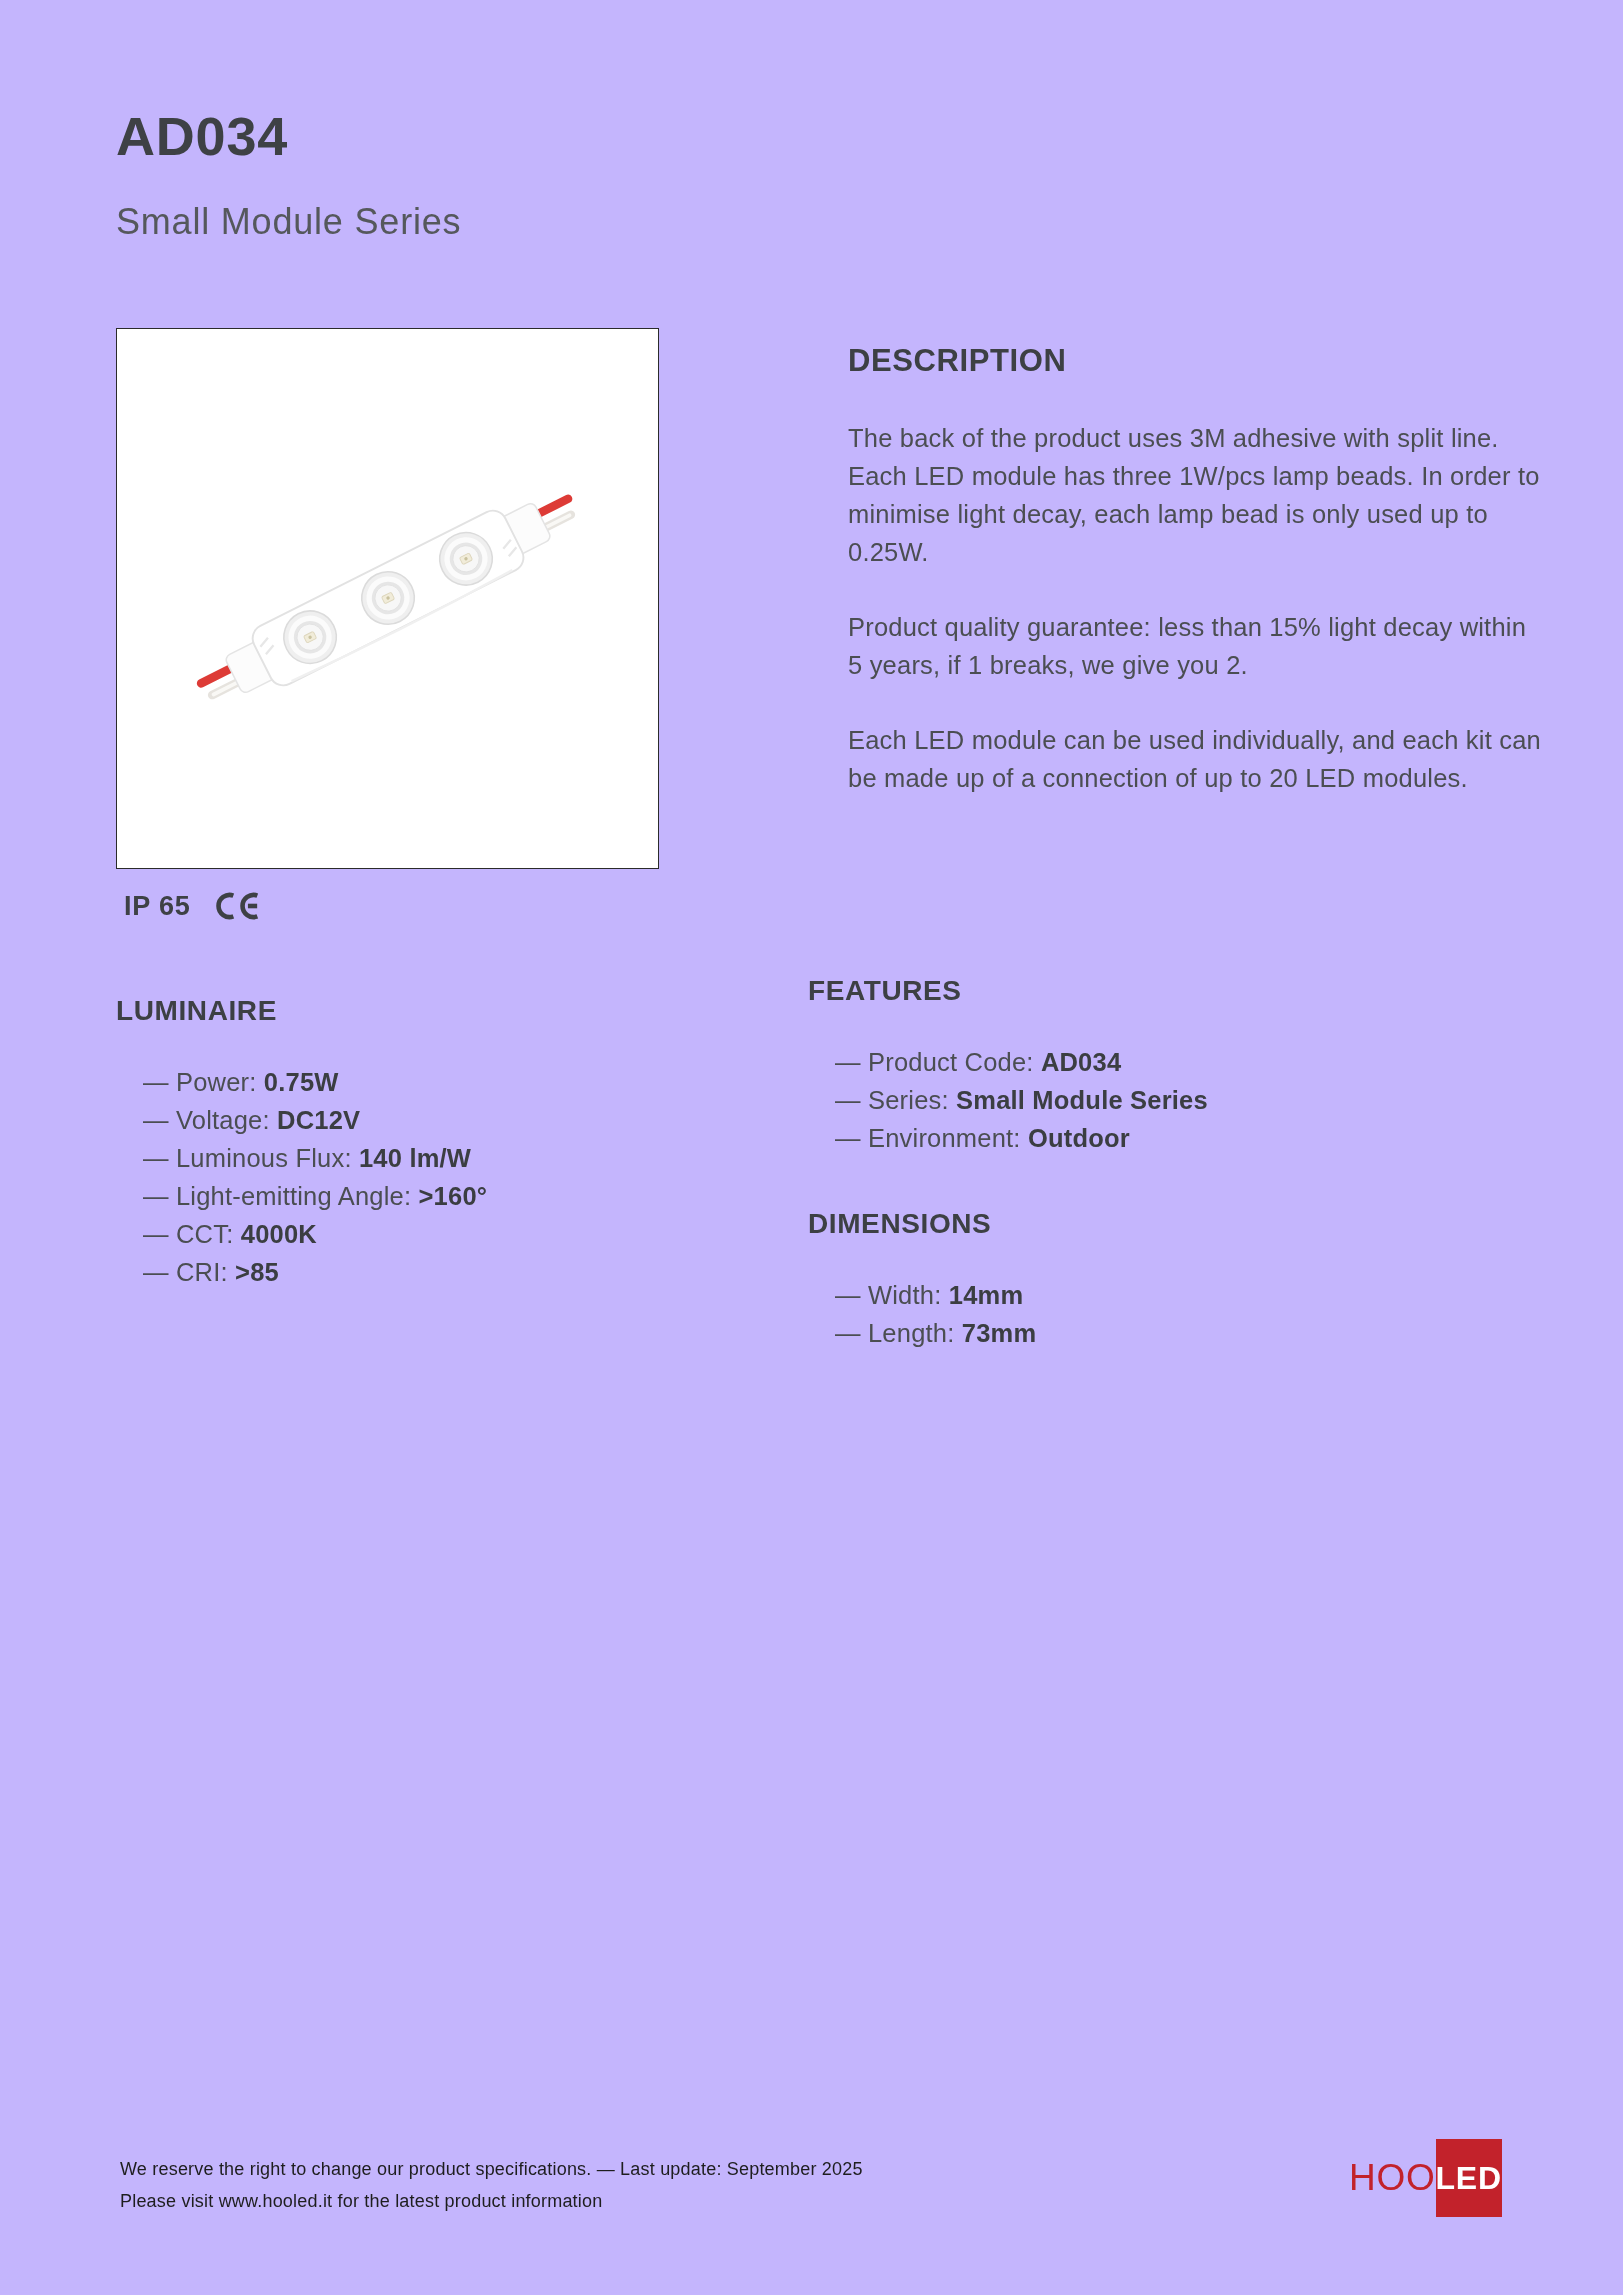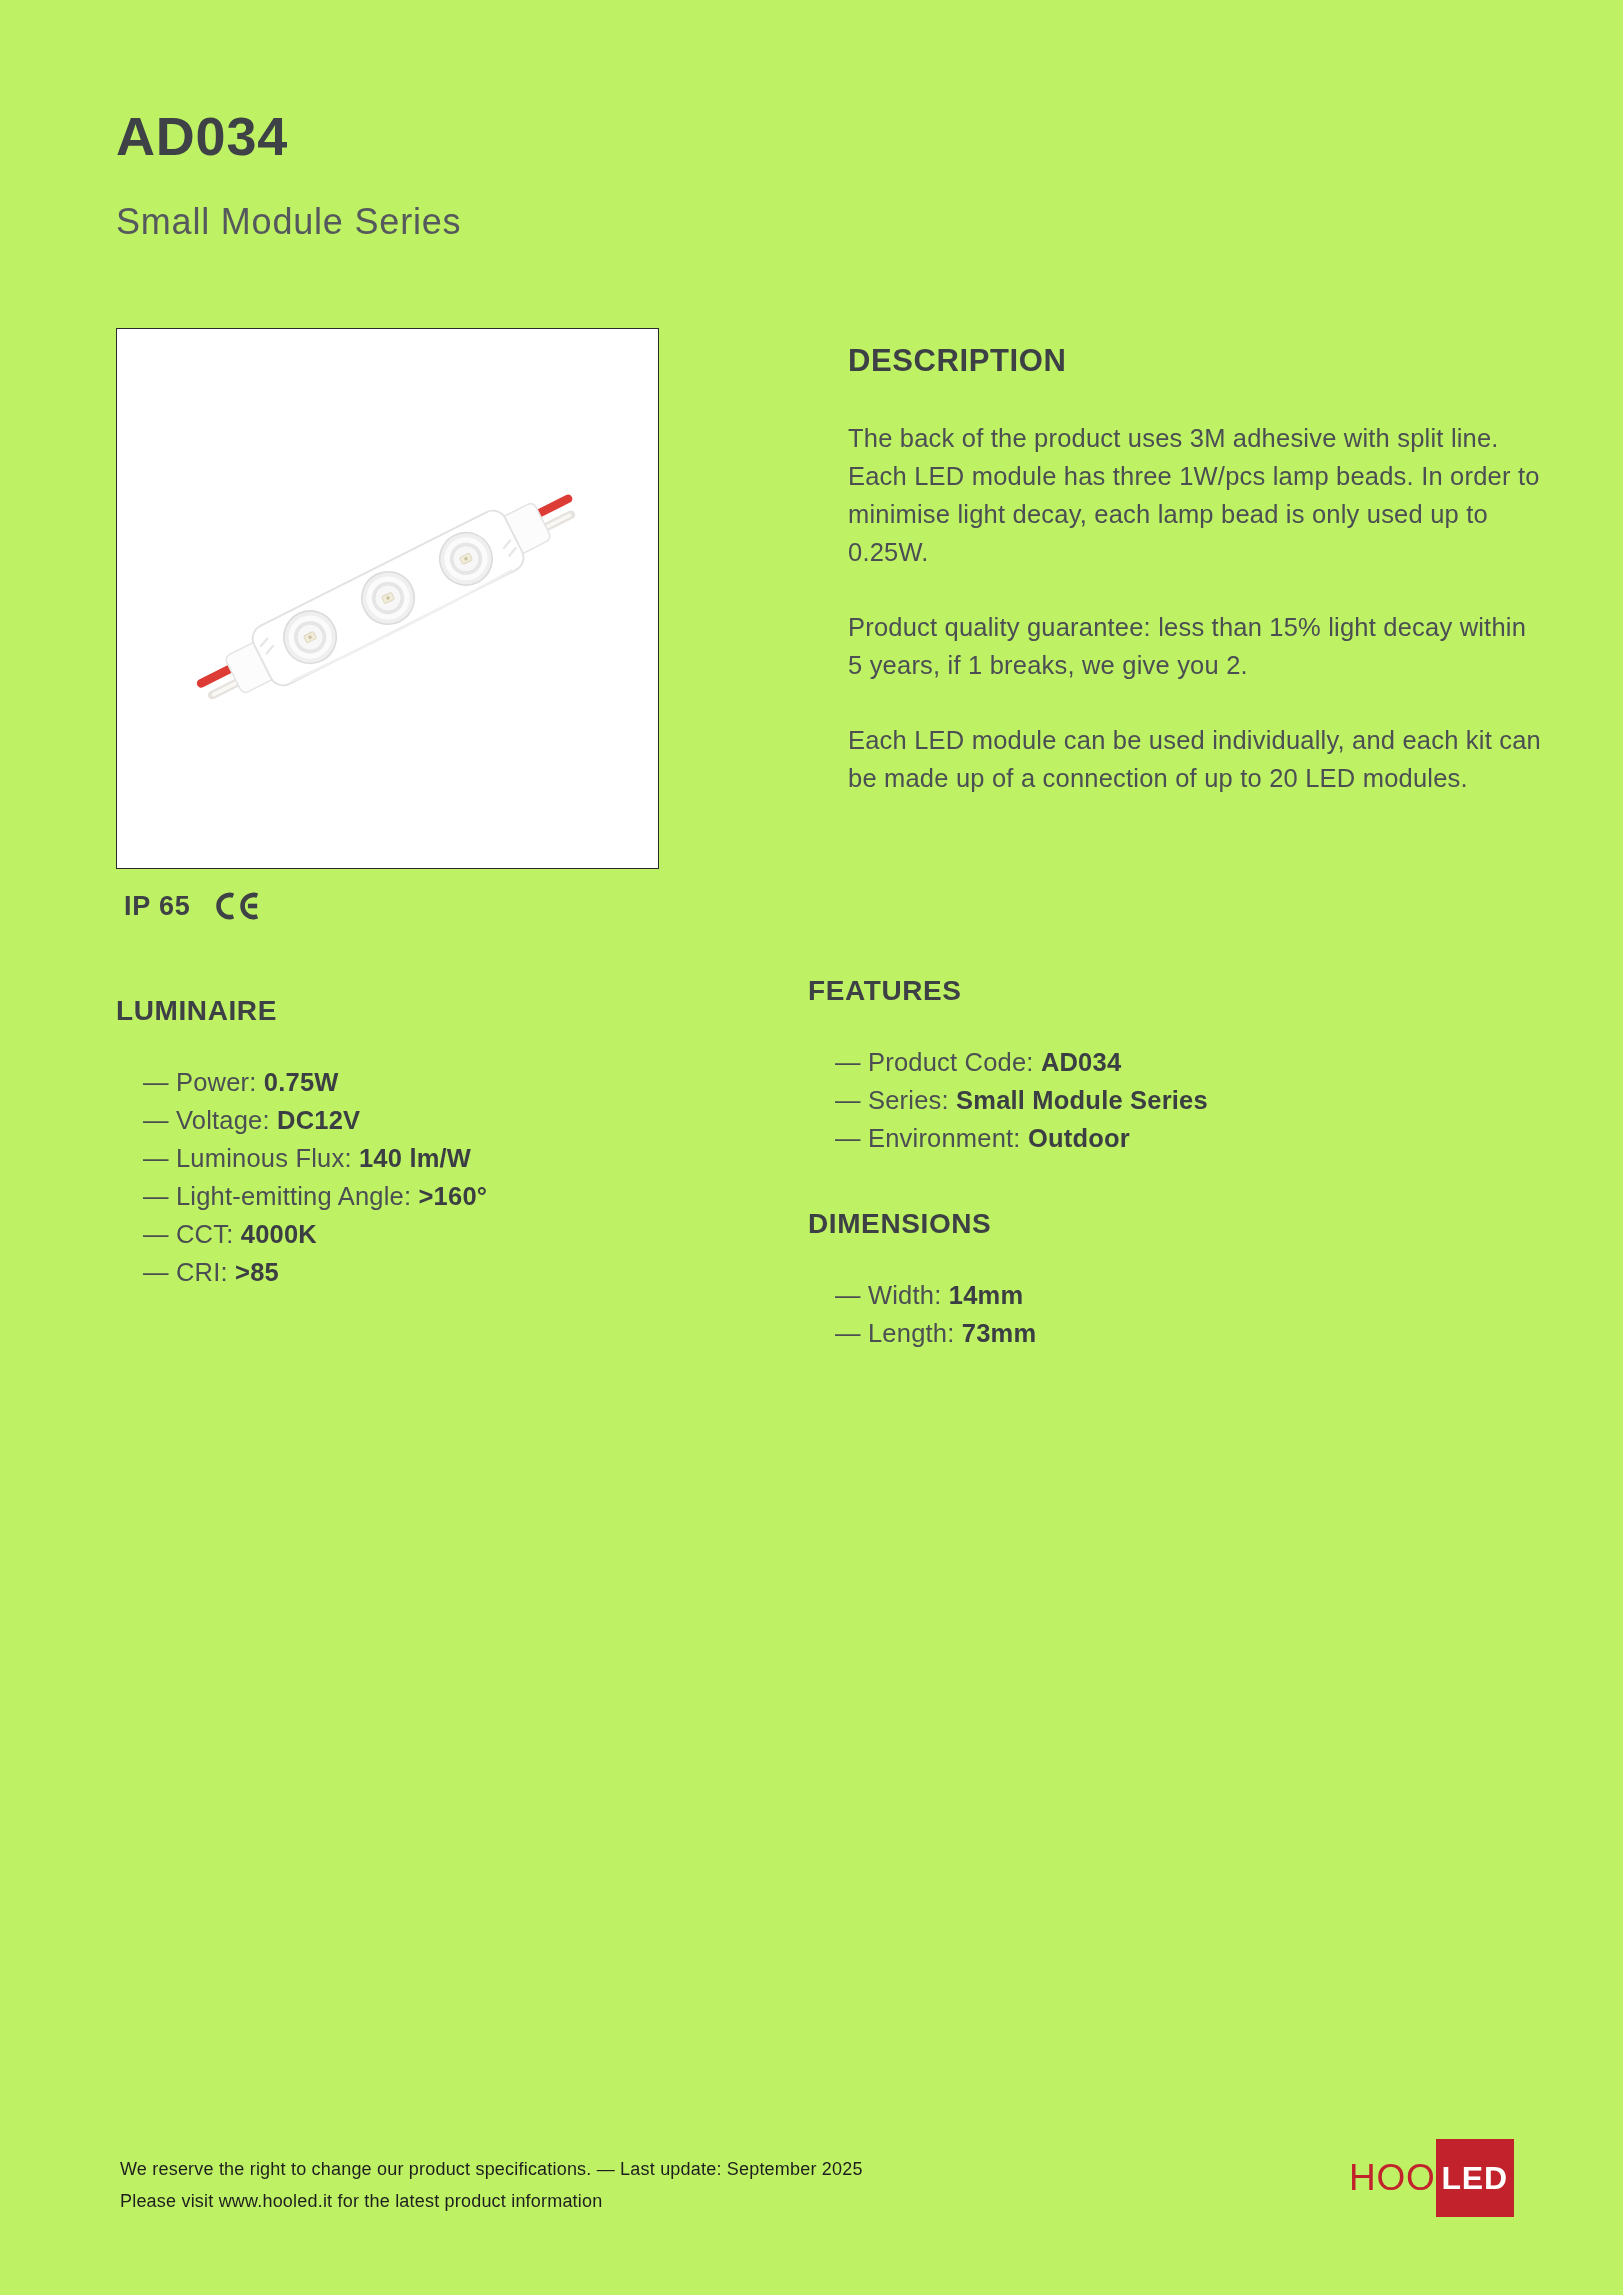--- a/index.html
+++ b/index.html
@@ -1,19 +1,19 @@
 <!DOCTYPE html>
 <html style="font-size:12.4px"><head>
 <meta charset="utf-8">
 <style>
   * { margin:0; padding:0; box-sizing:border-box; }
   html,body { background:#ffffff; }
   body { font-family:"Liberation Sans","DejaVu Sans",sans-serif; }
   .page {
-    position:relative; width:1623px; height:2295px; background:#bef264;
+    position:relative; width:1623px; height:2295px; background:#c4b5fd;
     overflow:hidden; color:#4A4D51;
   }
   
   .title {
     position:absolute; left:116px; top:107px;
     font-size:54px; font-weight:800; letter-spacing:0.8px; color:#3E4145; line-height:1.1;
   }
   .subtitle {
     position:absolute; left:116px; top:202px;
     font-size:36px; font-weight:300; letter-spacing:0.8px; color:#55585C; line-height:1.1;
@@ -49,21 +49,21 @@
   .spec-list { margin-top:36px; }
   .spec-line { font-size:25.5px; line-height:38px; color:#4B4E52; letter-spacing:0.2px;margin-left:27px; }
   .spec-line .val { font-weight:700; color:#3B3E42; }
   
   .footer { position:absolute; left:120px; top:2153px; }
   .footer div { font-size:18px; line-height:32px; color:#1E1E1E; letter-spacing:0.2px; }
   
   .logo { position:absolute; left:1349px; top:2139px; height:78px; display:flex; align-items:center; }
   .logo-hoo { font-size:37px; font-weight:400; color:#C2222B; letter-spacing:0.8px; }
   .logo-box {
-    width:78px; height:78px; background:#C2222B;
+    width:66px; height:78px; background:#C2222B;
     display:flex; align-items:center; justify-content:center;
   }
   .logo-led { font-size:32px; font-weight:800; color:#ffffff; letter-spacing:0.8px; }
 </style>
 </head>
 <body>
 
 <div class="page">
 
   <div class="title">AD034</div>

